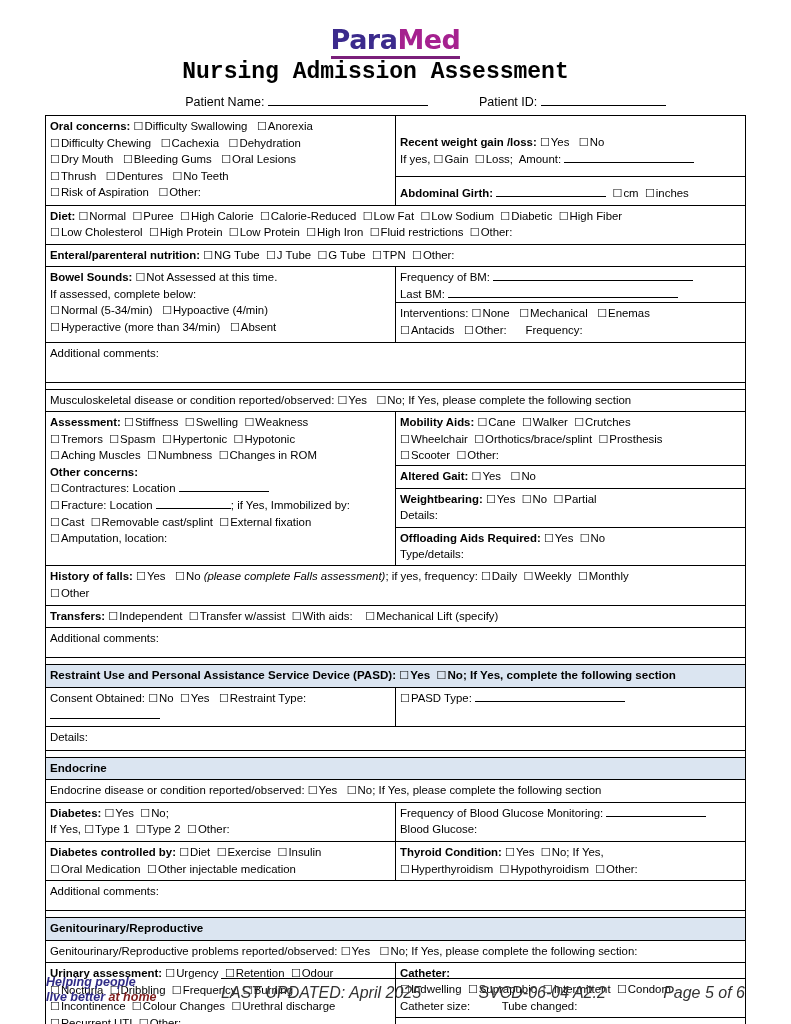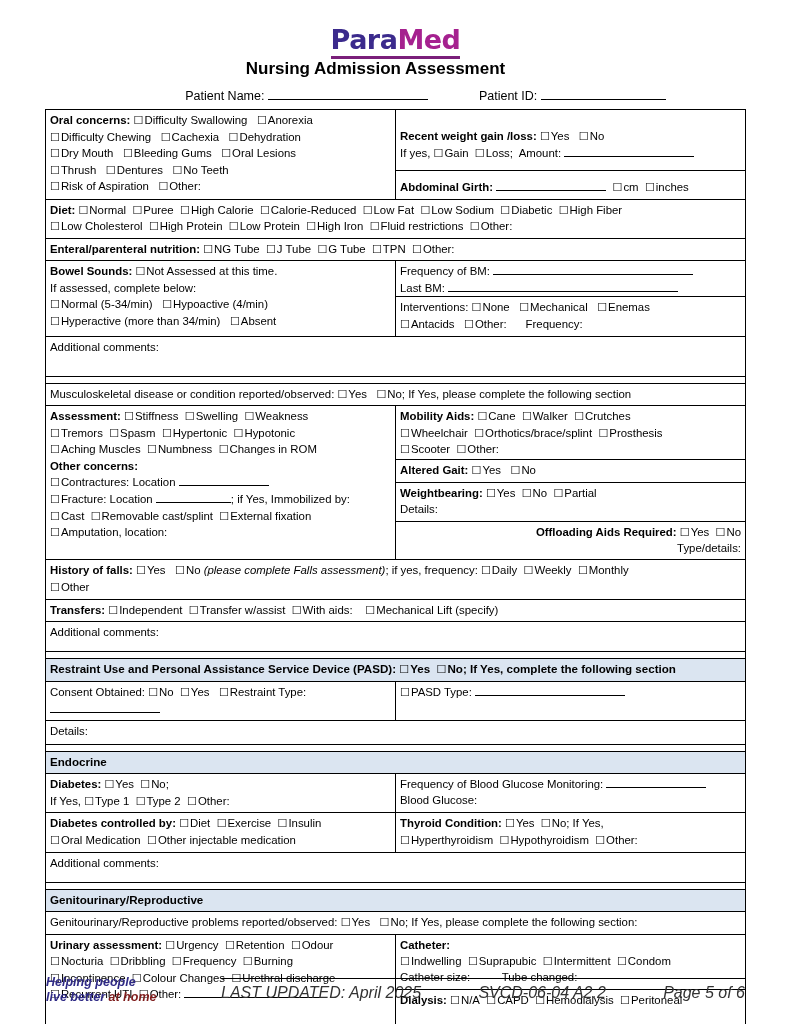--- a/index.html
+++ b/index.html
@@ -31,23 +31,24 @@
     line-height: 1;
     padding-bottom: 3px;
     border-bottom: 3px solid #7a1f7a;
     font-family: "DejaVu Sans", sans-serif;
   }
   .logo .para { color: #3b2a8c; }
   .logo .med { color: #a5218f; }
   .doc-title {
     flex: 1;
     text-align: center;
-    font-size: 17px;
+    font-size: 23px;
     font-weight: bold;
     padding-right: 40px;
+    font-family: Liberation Mono, monospace;
   }
   .patient-line {
     text-align: center;
     font-size: 12.5px;
     margin: 10px 0 6px 0;
     padding-left: 60px;
   }
   .patient-line .blank {
     display: inline-block;
     border-bottom: 1px solid #000;
@@ -311,21 +312,21 @@
           <span class="cb"></span><span>Yes</span>&nbsp;&nbsp;
           <span class="cb"></span><span>No</span>
         </div>
         <div style="padding:2px 4px 3px 4px; border-bottom:1px solid #000;">
           <b>Weightbearing:</b>
           <span class="cb"></span><span>Yes</span>&nbsp;
           <span class="cb"></span><span>No</span>&nbsp;
           <span class="cb"></span><span>Partial</span><br>
           <span>Details:</span>
         </div>
-        <div style="padding:2px 4px 3px 4px;text-align:right;">
+        <div style="padding:2px 4px 3px 4px;">
           <b>Offloading Aids Required:</b>
           <span class="cb"></span><span>Yes</span>&nbsp;
           <span class="cb"></span><span>No</span><br>
           <span>Type/details:</span>
         </div>
       </td>
     </tr>
 
     <tr>
       <td colspan="2">
@@ -385,20 +386,27 @@
         <span>Details:</span>
       </td>
     </tr>
 
     <tr class="spacer-row">
           <td colspan="2"></td>
         </tr>
 
     <tr>
       <td colspan="2" class="section-head">Endocrine</td>
+    </tr>
+    <tr>
+      <td colspan="2">
+        <span>Endocrine disease or condition reported/observed:</span>
+        <span class="cb"></span><span>Yes</span>&nbsp;&nbsp;
+        <span class="cb"></span><span>No; If Yes, please complete the following section</span>
+      </td>
     </tr>
     <tr>
       <td>
         <b>Diabetes:</b>
         <span class="cb"></span><span>Yes</span>&nbsp;
         <span class="cb"></span><span>No;</span><br>
         <span>If Yes,</span>
         <span class="cb"></span><span>Type 1</span>&nbsp;
         <span class="cb"></span><span>Type 2</span>&nbsp;
         <span class="cb"></span><span>Other:</span>

